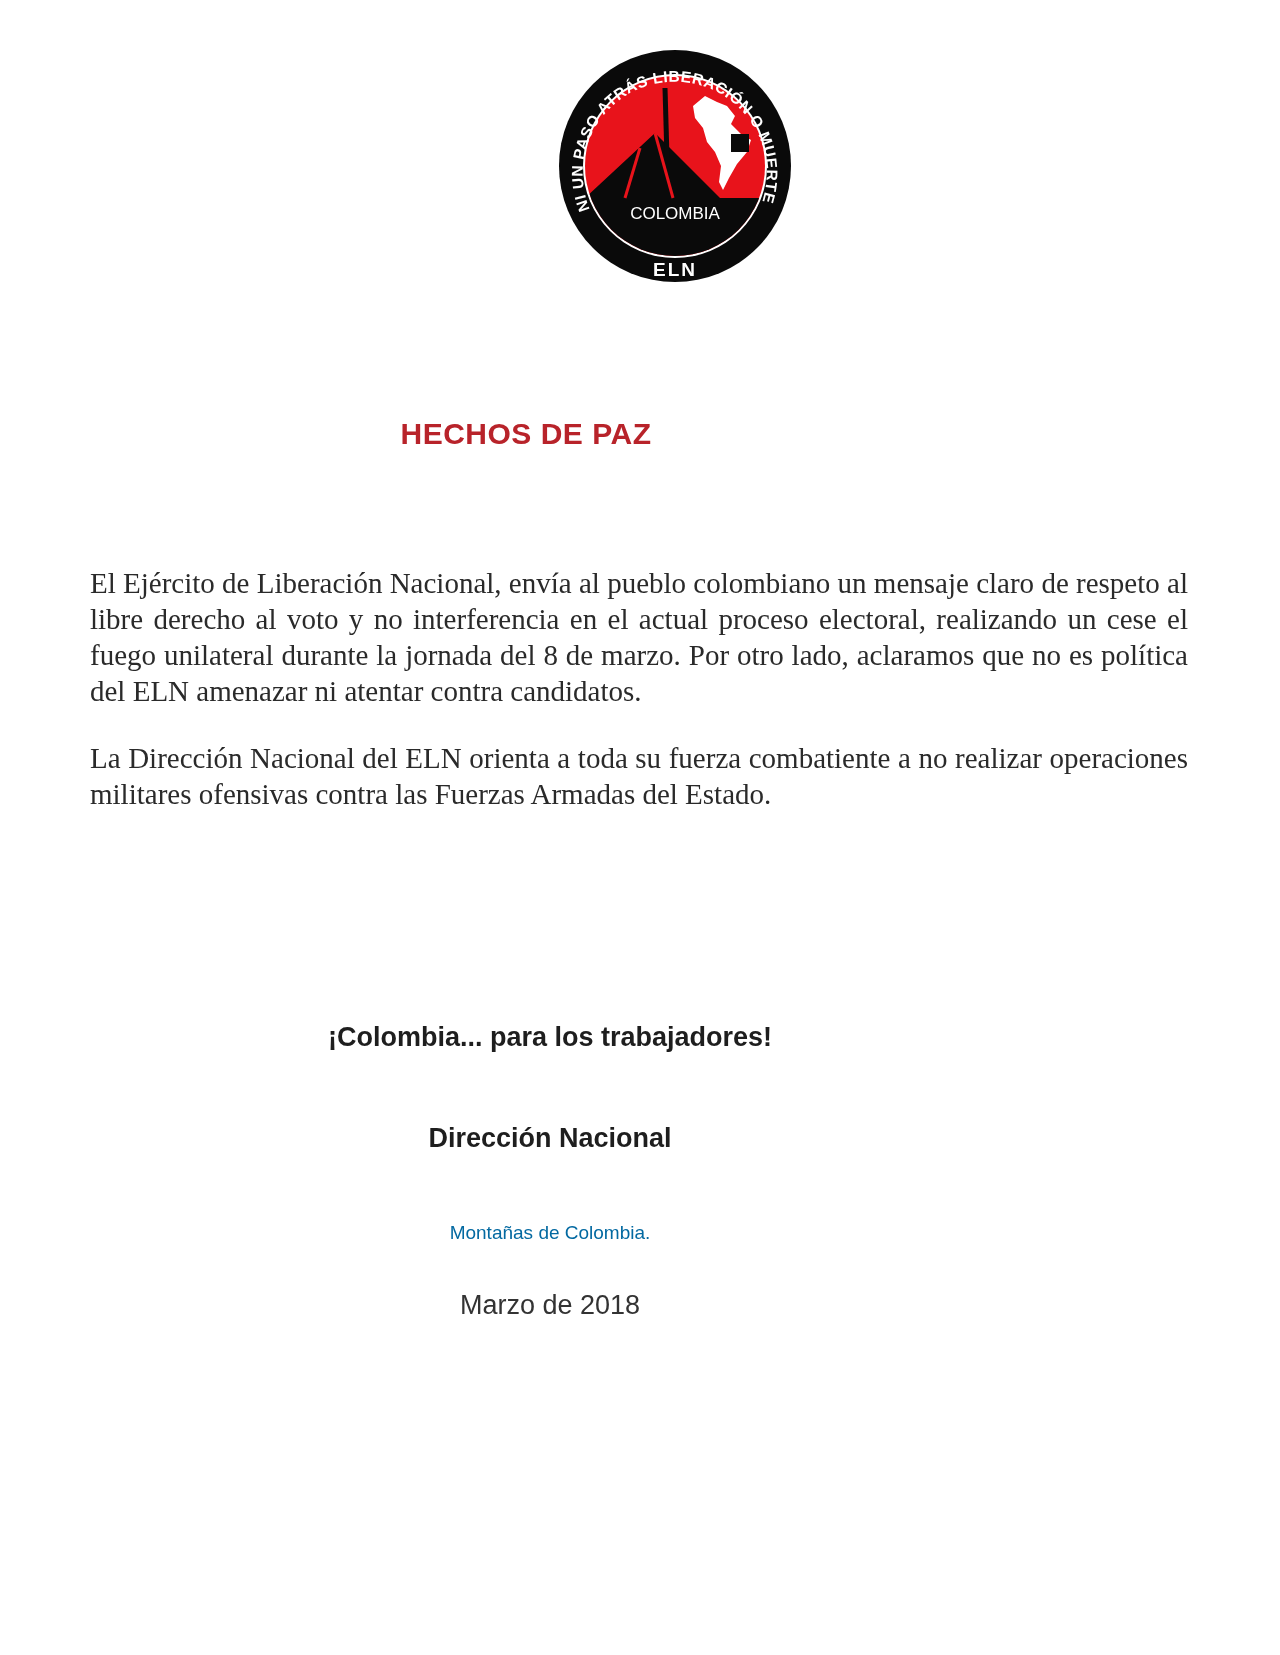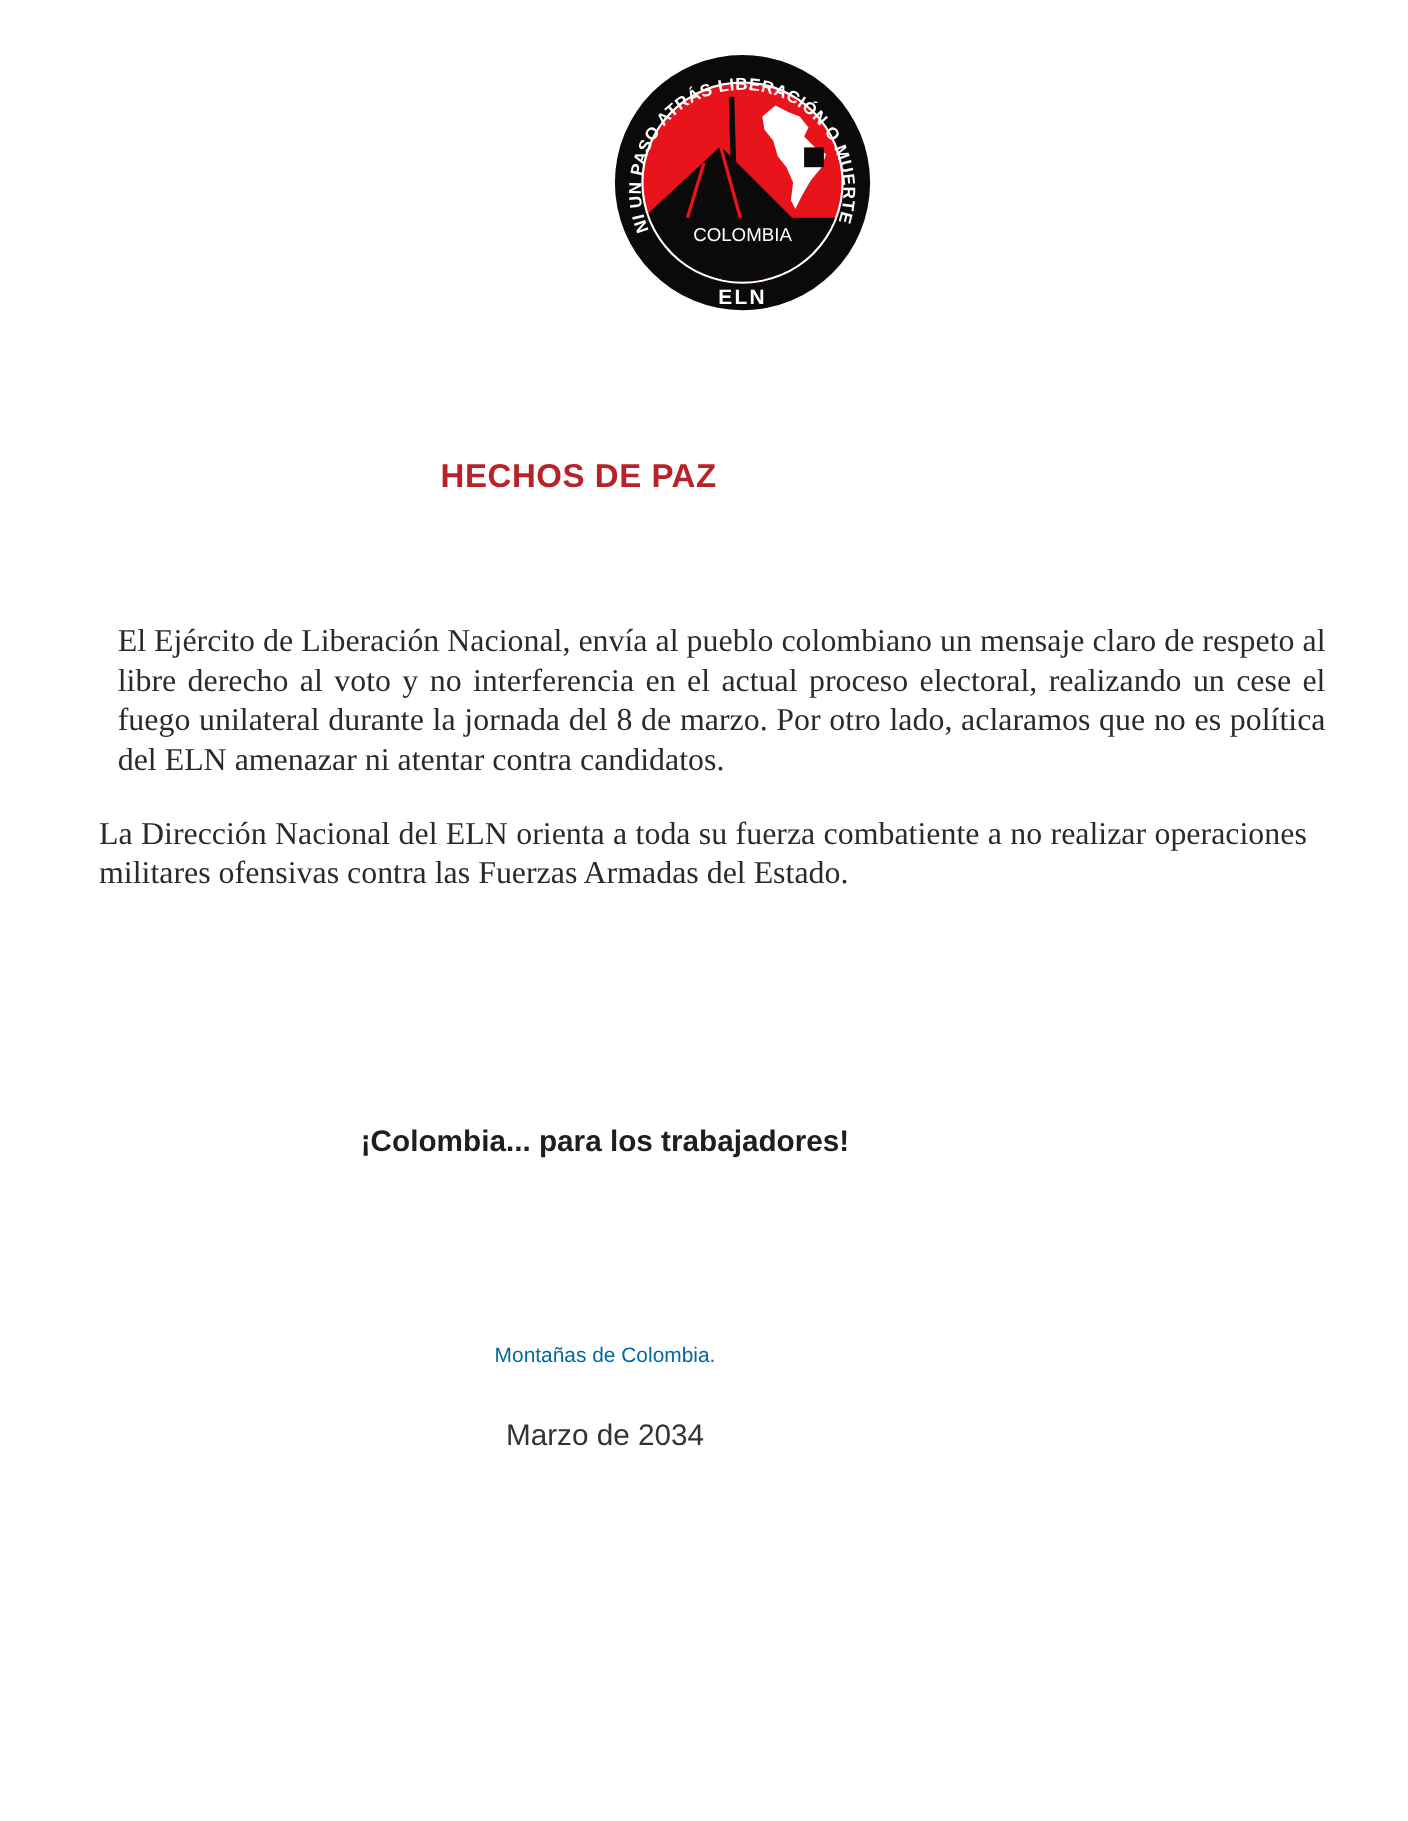--- a/index.html
+++ b/index.html
@@ -15,21 +15,21 @@
     font-weight: bold; font-size: 30px; color: #b8232a; letter-spacing: 0.5px;
   }
 
   .body-text {
     position: absolute; left: 90px; width: 1098px;
     font-family: "Liberation Serif", serif;
     font-size: 29px; line-height: 36px; color: #2a2a2a;
     text-align: justify; text-align-last: left;
     margin: 0;
   }
-  #p1 { top: 565px; margin-left: 17px; }
+  #p1 { top: 565px; }
   #p2 { top: 740px; }
   #p3 { top: 862px; }
 
   .center-block {
     position: absolute; left: 0; width: 1028px; text-align: center;
     font-family: Liberation Sans, sans-serif; color: #1e1e1e; padding-left: 36px;
   }
   .slogans { top: 1020px; font-weight: bold; font-size: 27px; line-height: 34px; }
   .signature { top: 1122px; font-weight: bold; font-size: 27px; line-height: 33px; }
   .place { top: 1222px; font-size: 19px; color: #0369a1; }
@@ -69,18 +69,19 @@
   <div class="title">HECHOS DE PAZ</div>
 
   <p class="body-text" id="p1">El Ejército de Liberación Nacional, envía al pueblo colombiano un mensaje claro de respeto al libre derecho al voto y no interferencia en el actual proceso electoral, realizando un cese el fuego unilateral durante la jornada del 8 de marzo. Por otro lado, aclaramos que no es política del ELN amenazar ni atentar contra candidatos.</p>
   <p class="body-text" id="p2">La Dirección Nacional del ELN orienta a toda su fuerza combatiente a no realizar operaciones militares ofensivas contra las Fuerzas Armadas del Estado.</p>
 
   <div class="center-block slogans">
     <span class="line">¡Colombia... para los trabajadores!</span>
   </div>
 
   <div class="center-block signature">
+    <span class="line">Dirección Nacional</span>
   </div>
 
   <div class="center-block place">Montañas de Colombia.</div>
-  <div class="center-block date">Marzo de 2034</div>
+  <div class="center-block date">Marzo de 2018</div>
 
 </div>
 
 </body></html>

